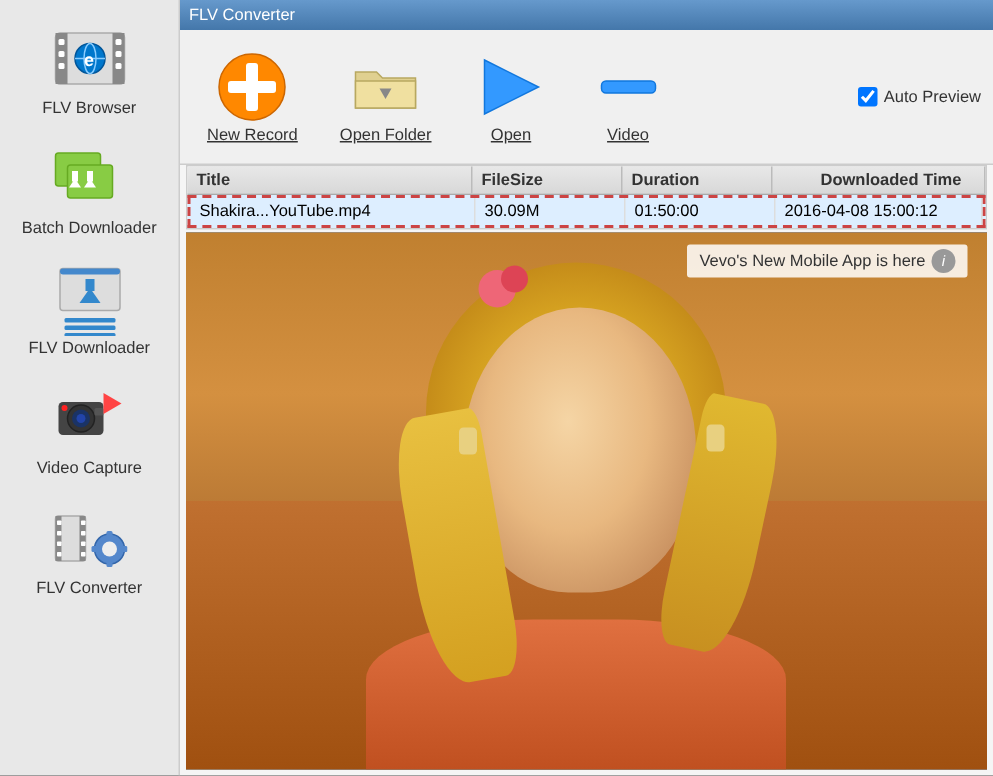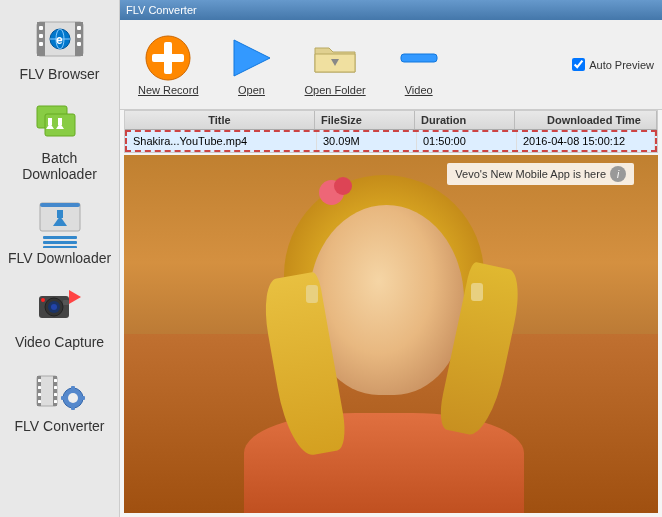--- a/index.html
+++ b/index.html
@@ -27,21 +27,21 @@
       justify-content: center;
     }
     .sidebar-icon {
       width: 50px;
       height: 50px;
       display: flex;
       align-items: center;
       justify-content: center;
     }
     .sidebar-label {
-      font-size: 14px;
+      font-size: 11px;
       color: #333;
       text-align: center;
       margin-top: 2px;
     }
 
     
     #main {
       flex: 1;
       display: flex;
       flex-direction: column;
@@ -141,21 +141,21 @@
     #video-area {
       flex: 1;
       background: #1a1a1a;
       margin: 0 4px 4px 4px;
       position: relative;
       overflow: hidden;
     }
     #video-overlay-text {
       position: absolute;
       top: 8px;
-      right: 24px;
+      right: 13px;
       background: rgba(255,255,255,0.85);
       color: #333;
       font-size: 11px;
       padding: 3px 8px;
       border-radius: 2px;
       display: flex;
       align-items: center;
       gap: 4px;
       margin-left: 44px;
     }
@@ -297,64 +297,64 @@
       </div>
       <span class="toolbar-btn-label">
         <span>New Record</span>
       </span>
     </button>
 
     <button class="toolbar-btn">
       <div class="toolbar-btn-icon">
         <svg width="48" height="48" viewBox="0 0 48 48">
 
+          <path d="M4,14 L4,38 L44,38 L44,18 L22,18 L18,14 Z" fill="#e0d090" stroke="#b8a860" stroke-width="1"></path>
+          <path d="M4,20 L44,20 L44,38 L4,38 Z" fill="#f0e0a0" stroke="#b8a860" stroke-width="1"></path>
+
+          <polygon points="24,25 20,32 28,32" fill="#888" transform="rotate(180,24,28.5)"></polygon>
+        </svg>
+      </div>
+      <span class="toolbar-btn-label">
+        <span>Open Folder</span>
+      </span>
+    </button>
+
+    <button class="toolbar-btn">
+      <div class="toolbar-btn-icon">
+        <svg width="48" height="48" viewBox="0 0 48 48">
+
           <polygon points="6,6 42,24 6,42" fill="#3399ff" stroke="#1177dd" stroke-width="1"></polygon>
         </svg>
       </div>
       <span class="toolbar-btn-label">
         <span>Open</span>
       </span>
     </button>
 
     <button class="toolbar-btn">
       <div class="toolbar-btn-icon">
         <svg width="48" height="48" viewBox="0 0 48 48">
 
-          <path d="M4,14 L4,38 L44,38 L44,18 L22,18 L18,14 Z" fill="#e0d090" stroke="#b8a860" stroke-width="1"></path>
-          <path d="M4,20 L44,20 L44,38 L4,38 Z" fill="#f0e0a0" stroke="#b8a860" stroke-width="1"></path>
-
-          <polygon points="24,25 20,32 28,32" fill="#888" transform="rotate(180,24,28.5)"></polygon>
-        </svg>
-      </div>
-      <span class="toolbar-btn-label">
-        <span>Open Folder</span>
-      </span>
-    </button>
-
-    <button class="toolbar-btn">
-      <div class="toolbar-btn-icon">
-        <svg width="48" height="48" viewBox="0 0 48 48">
-
           <rect x="6" y="20" width="36" height="8" rx="3" fill="#3399ff" stroke="#1177dd" stroke-width="1"></rect>
         </svg>
       </div>
       <span class="toolbar-btn-label">
         <span>Video</span>
       </span>
     </button>
 
     <div class="auto-preview">
       <input type="checkbox" checked="" style="cursor: pointer;">
       <label>Auto Preview</label>
     </div>
   </div>
 
   <div id="file-table">
     <div class="table-header">
-      <div class="table-header-cell" style="width:190px;text-align:center;">Title</div>
+      <div class="table-header-cell" style="width:190px;">Title</div>
       <div class="table-header-cell" style="width:100px;">FileSize</div>
       <div class="table-header-cell" style="width:100px;">Duration</div>
       <div class="table-header-cell" style="flex:1;margin-left:26px;">Downloaded Time</div>
     </div>
     <div class="table-row">
       <div class="table-cell" style="width:190px;">Shakira...YouTube.mp4</div>
       <div class="table-cell" style="width:100px;">30.09M</div>
       <div class="table-cell" style="width:100px;">01:50:00</div>
       <div class="table-cell" style="flex:1;">2016-04-08 15:00:12</div>
     </div>

